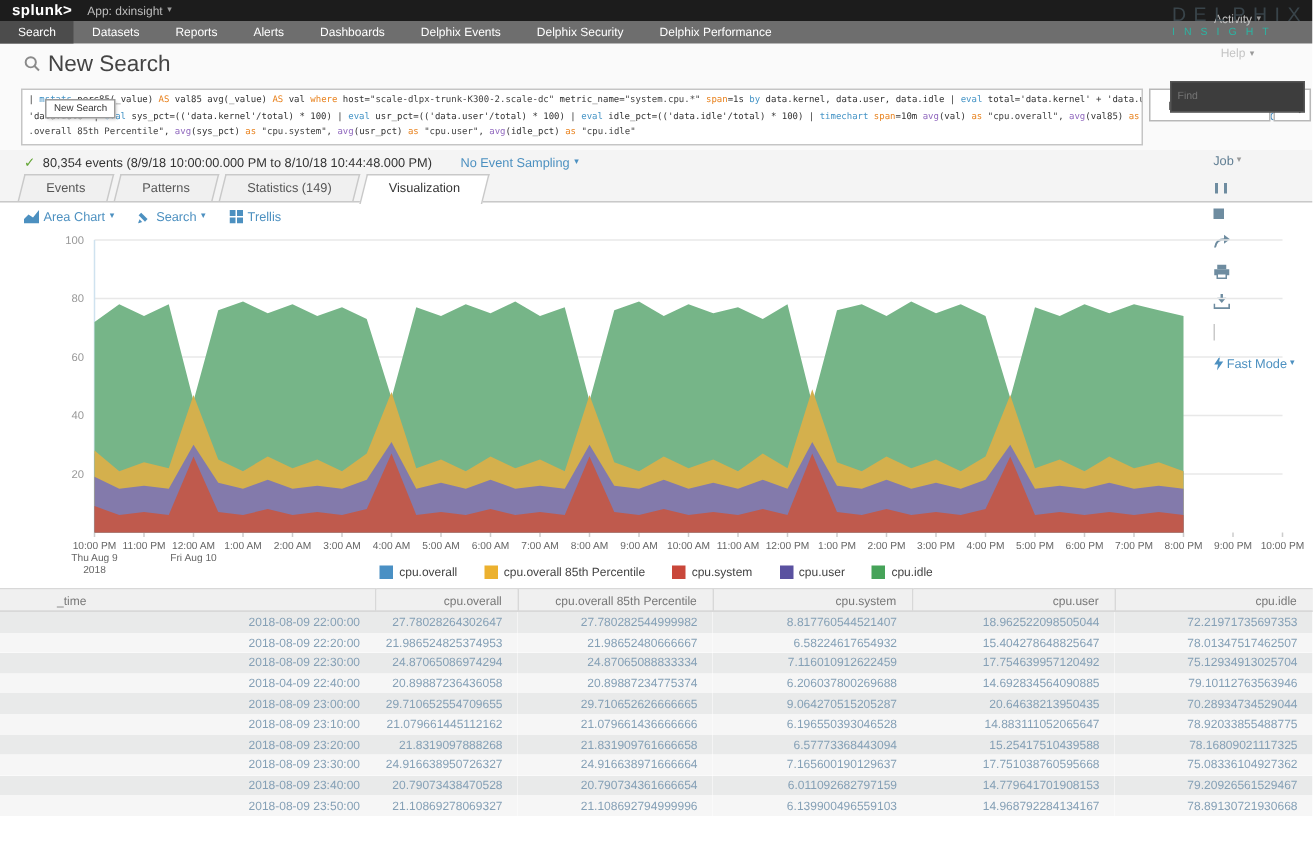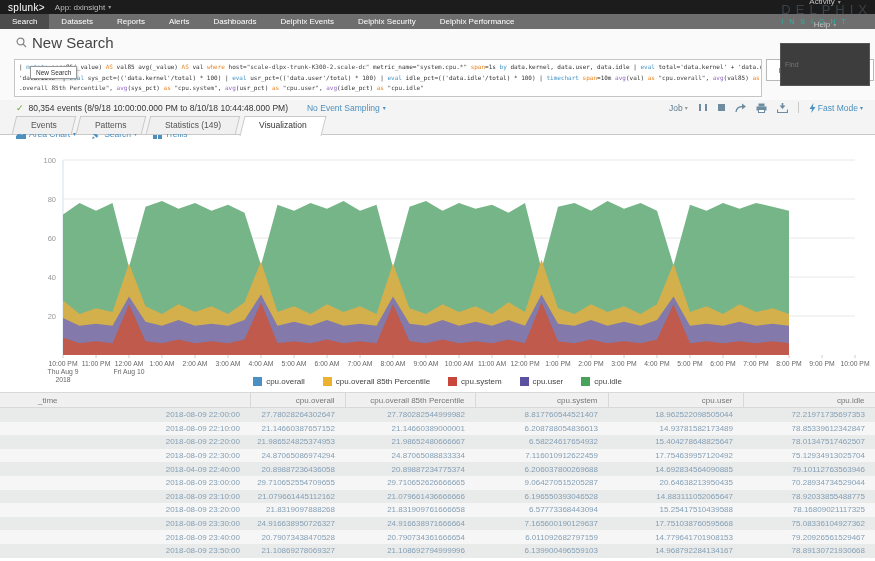--- a/index.html
+++ b/index.html
@@ -1,29 +1,29 @@
 <!DOCTYPE html>
 <html><head>
 <meta charset="utf-8">
 <style>
   html,body{margin:0;padding:0;}
   body{width:875px;height:561px;position:relative;overflow:hidden;background:#fff;
        font-family:"Liberation Sans",sans-serif;-webkit-font-smoothing:antialiased;}
   
   #topbar{position:absolute;left:0;top:0;width:875px;height:14px;background:#1c1c1c;
           display:flex;align-items:center;font-size:8px;color:#c4c4c4;z-index:6;}
-  #splunk-logo{color:#fff;font-weight:normal;font-size:10px;margin:1px 10px 0 8px;letter-spacing:.3px;}
+  #splunk-logo{color:#fff;font-weight:bold;font-size:10px;margin:1px 10px 0 8px;letter-spacing:.3px;}
   #app-menu{color:#bdbdbd;}
   #topbar-right{margin-left:auto;display:flex;align-items:center;gap:14px;margin-right:5px;flex-direction:column;}
   .tmenu{color:#c4c4c4;display:flex;align-items:center;gap:3px;}
   .caret{font-size:6px;color:#9a9a9a;line-height:1;}
   #messages-badge{background:#e8731c;color:#fff;border-radius:2px;font-size:7px;padding:0 3px;
                   height:9px;line-height:9px;display:inline-block;margin-right:3px;}
   #find-input{background:#3d3d3d;border:1px solid #555;color:#bbb;width:80px;height:9px;
-              font-size:7px;padding:16px 4px;outline:none;font-family:"Liberation Sans",sans-serif;}
+              font-size:7px;padding:5px 4px;outline:none;font-family:"Liberation Sans",sans-serif;}
   
   #navbar{position:absolute;left:0;top:14px;width:875px;height:15px;background:#6e6e6e;
           display:flex;font-size:8px;color:#fff;z-index:5;}
   .nav-item{padding:0 12px;line-height:15px;white-space:nowrap;}
   .nav-item.active{background:#4c4c4c;}
   
   #brand{position:absolute;right:3px;top:3px;text-align:left;z-index:7;line-height:1;}
   #brand-name{font-size:13px;letter-spacing:5px;color:#39444a;font-weight:500;}
   #brand-sub{font-size:7px;letter-spacing:6px;color:#2cb3a2;margin-top:2px;}
   
@@ -49,35 +49,35 @@
   #time-range-btn{position:absolute;left:766px;top:59px;width:79px;height:20px;border:1px solid #b8b8b8;
                   background:#fff;font-size:8px;color:#444;display:flex;align-items:center;
                   justify-content:center;gap:4px;}
   #search-submit-btn{position:absolute;left:849px;top:59px;width:23px;height:20px;border:1px solid #b8b8b8;
                      background:#fff;display:flex;align-items:center;justify-content:center;}
   
   #status-left{position:absolute;left:16px;top:103px;font-size:8.5px;color:#333;
                display:flex;align-items:center;gap:5px;}
   #status-check{color:#65a637;font-size:9px;}
   #sampling-link{margin-left:14px;}
-  #status-right{position:absolute;right:12px;top:102px;display:flex;align-items:center;gap:10px;
-                font-size:8.5px;color:#5f7d92;}
+  #status-right{position:absolute;right:12px;top:102px;display:flex;align-items:flex-start;gap:10px;
+                font-size:8.5px;color:#5f7d92;flex-direction:column;}
   .jicon{display:flex;align-items:center;gap:2px;}
   .vdiv{border-left:1px solid #c9c9c9;height:11px;}
   .pause-bar{display:inline-block;width:2px;height:7px;background:#6e8ca0;margin:0 1px;}
   .stop-sq{display:inline-block;width:7px;height:7px;background:#6e8ca0;}
   
   #tabs{position:absolute;left:14px;top:116px;display:flex;height:18px;z-index:2;}
   .tab{border:1px solid #c9c9c9;border-bottom:none;background:#f0f0f0;color:#555;font-size:8.5px;
        padding:0 16px;line-height:17px;margin-right:4px;white-space:nowrap;
        transform:skewX(-14deg);}
   .tab span{display:inline-block;transform:skewX(14deg);}
   .tab.active{background:#fff;position:relative;height:19px;color:#333;}
   
-  #viz-toolbar{position:absolute;left:16px;top:129px;display:flex;gap:16px;font-size:8.5px;}
+  #viz-toolbar{position:absolute;left:16px;top:139px;display:flex;gap:16px;font-size:8.5px;}
   
   #chart-svg{position:absolute;left:0;top:155px;}
   #chart-svg text{font-family:"Liberation Sans",sans-serif;}
   
   #legend{position:absolute;left:0;top:377px;width:875px;display:flex;justify-content:center;
           gap:18px;font-size:8px;color:#444;}
   .legend-item{display:flex;align-items:center;gap:4px;}
   .legend-swatch{width:9px;height:9px;display:inline-block;}
   
   #stats-table{position:absolute;left:0;top:392px;width:875px;border-collapse:collapse;
@@ -384,28 +384,20 @@
   <tbody id="tbody">
       <tr>
         <td class="tcol">2018-08-09 22:00:00</td>
         <td>27.78028264302647</td>
         <td>27.780282544999982</td>
         <td>8.817760544521407</td>
         <td>18.962522098505044</td>
         <td>72.21971735697353</td>
       </tr>
       <tr>
-        <td class="tcol">2018-08-09 22:10:00</td>
-        <td>21.14660387657152</td>
-        <td>21.14660389000001</td>
-        <td>6.208788054836613</td>
-        <td>14.93781582173489</td>
-        <td>78.85339612342847</td>
-      </tr>
-      <tr>
         <td class="tcol">2018-08-09 22:20:00</td>
         <td>21.986524825374953</td>
         <td>21.98652480666667</td>
         <td>6.58224617654932</td>
         <td>15.404278648825647</td>
         <td>78.01347517462507</td>
       </tr>
       <tr>
         <td class="tcol">2018-08-09 22:30:00</td>
         <td>24.87065086974294</td>

